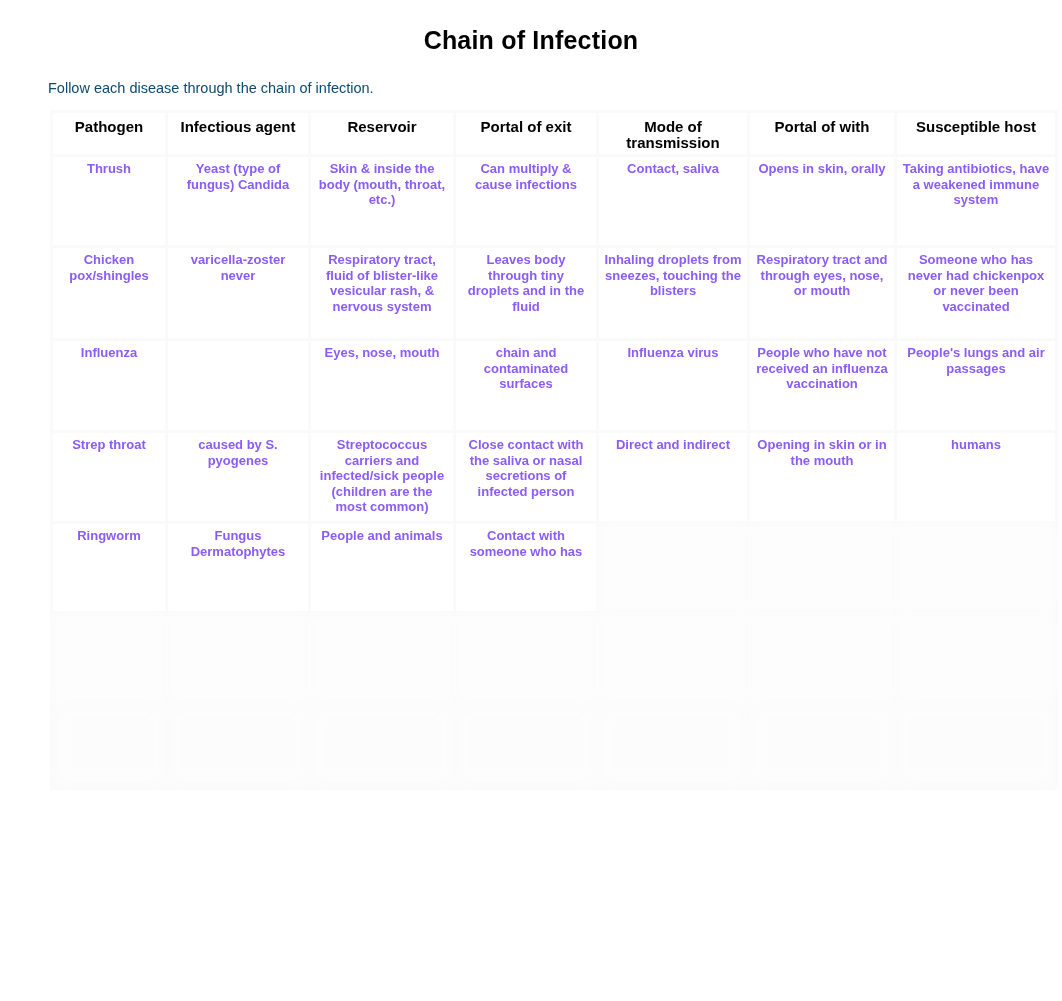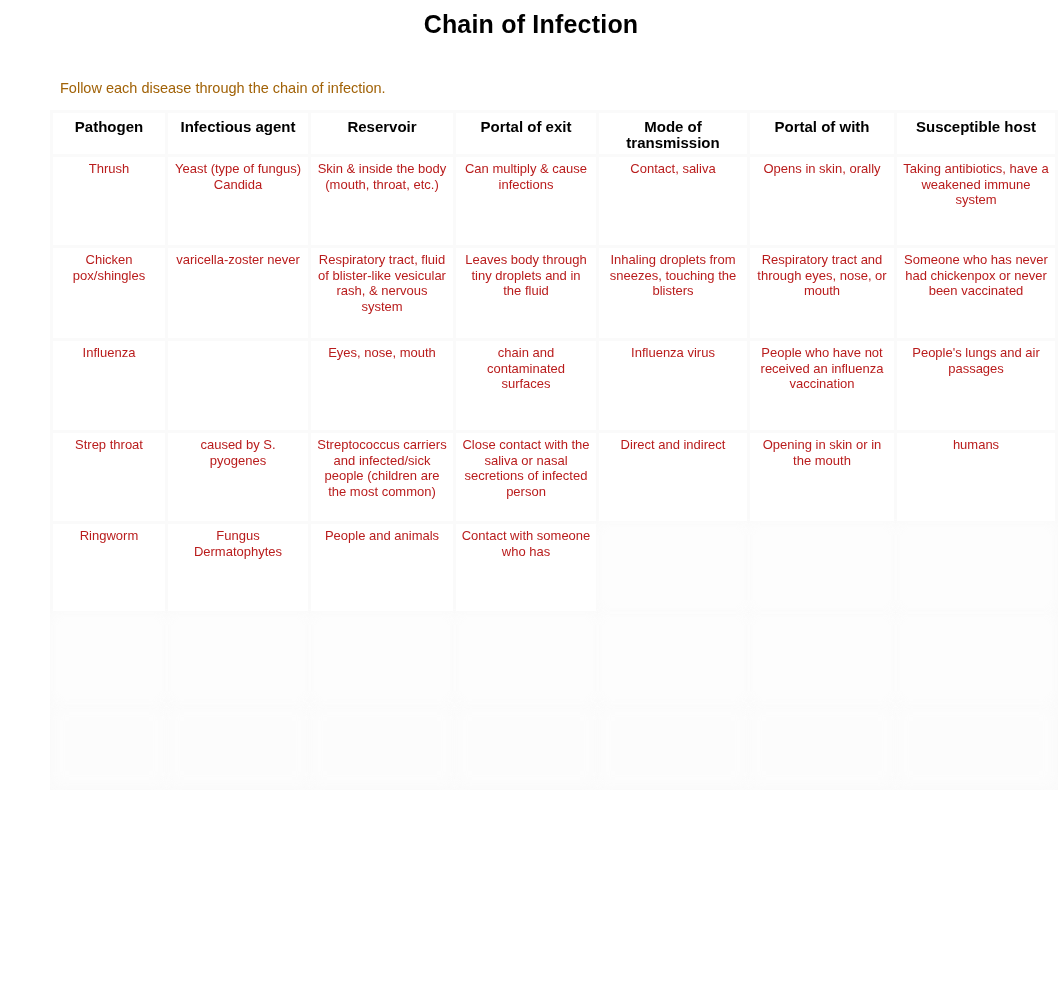--- a/index.html
+++ b/index.html
@@ -22,32 +22,31 @@
     position: relative;
     background: #ffffff;
   }
 
   .doc-title {
     text-align: center;
     font-size: 25px;
     font-weight: bold;
     letter-spacing: 0.2px;
     margin: 0;
-    padding-top: 10px;
+    padding-top: 26px;
     color: #000000;
   }
 
   .intro-line {
     position: absolute;
     left: 48px;
     top: 80px;
     font-size: 14.5px;
-    color: #a16207;
+    color: #0c4a6e;
     white-space: nowrap;
-    margin-left: 12px;
   }
 
   .table-wrap {
     position: absolute;
     left: 50px;
     top: 110px;
     width: 996px;
   }
 
   table.chain {
@@ -59,22 +58,22 @@
   }
 
   table.chain th,
   table.chain td {
     background: #ffffff;
     vertical-align: top;
     padding: 4px 5px 6px 5px;
     text-align: center;
     font-size: 13px;
     line-height: 15.5px;
-    color: #b91c1c;
-    font-weight: normal;
+    color: #8b5cf6;
+    font-weight: bold;
     word-wrap: break-word;
   }
 
   table.chain th {
     color: #000000;
     font-weight: bold;
     font-size: 15px;
     line-height: 16px;
     padding-top: 6px;
     padding-bottom: 3px;

